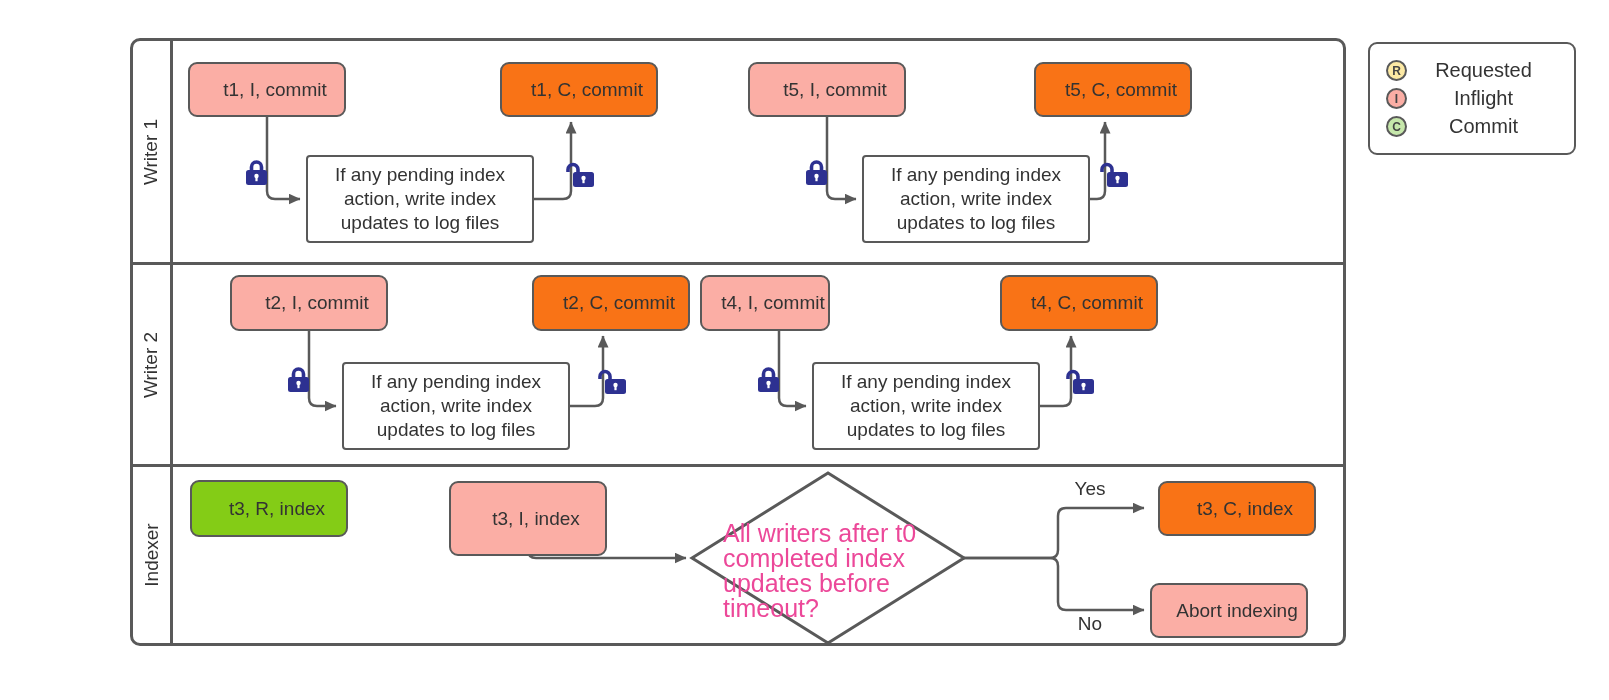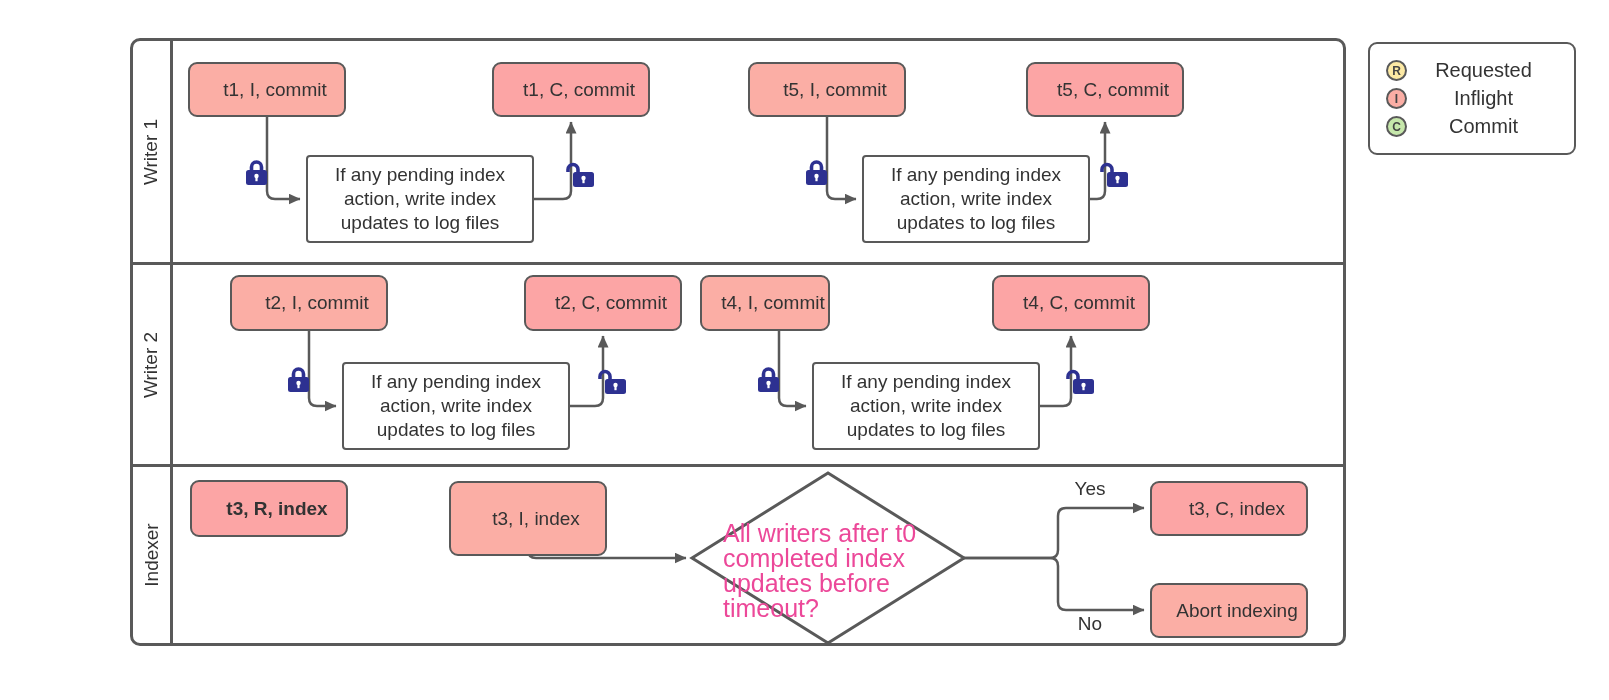--- a/index.html
+++ b/index.html
@@ -23,22 +23,22 @@
     transform:rotate(-90deg);white-space:nowrap;font-size:19px;color:#333333;
   }
   .lane-body{flex:1;}
   
   .node{
     position:absolute;box-sizing:border-box;border:2.5px solid #595959;border-radius:9px;
     display:flex;align-items:center;justify-content:center;text-align:center;
     font-size:19px;color:#333333;background:#ffffff;line-height:24px;padding-left:16px;
   }
   .inflight{background:#fbaea5;}
-  .commit{background:#fca5a5;}
-  .requested{background:#fca5a5;font-weight:bold;}
+  .commit{background:#f97316;margin-left:8px;}
+  .requested{background:#84cc16;}
   .note{background:#ffffff;border-radius:4px;padding:0 10px;}
   .plain-label{
     position:absolute;font-size:19px;color:#333333;text-align:center;background:transparent;
   }
   .diamond-text{
     position:absolute;left:723px;top:521px;width:210px;font-size:25px;line-height:25px;
     color:#ec4899;
   }
   
   #wires{position:absolute;left:0;top:0;width:1609px;height:700px;}

